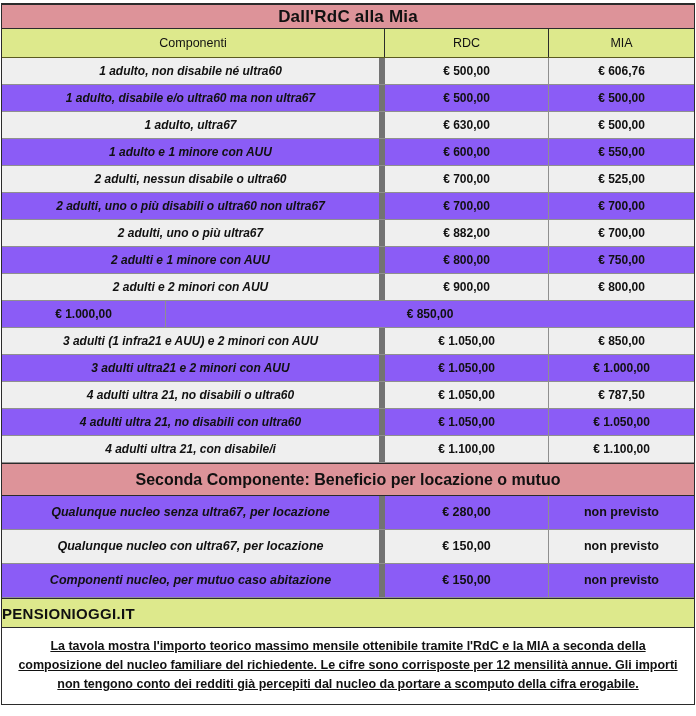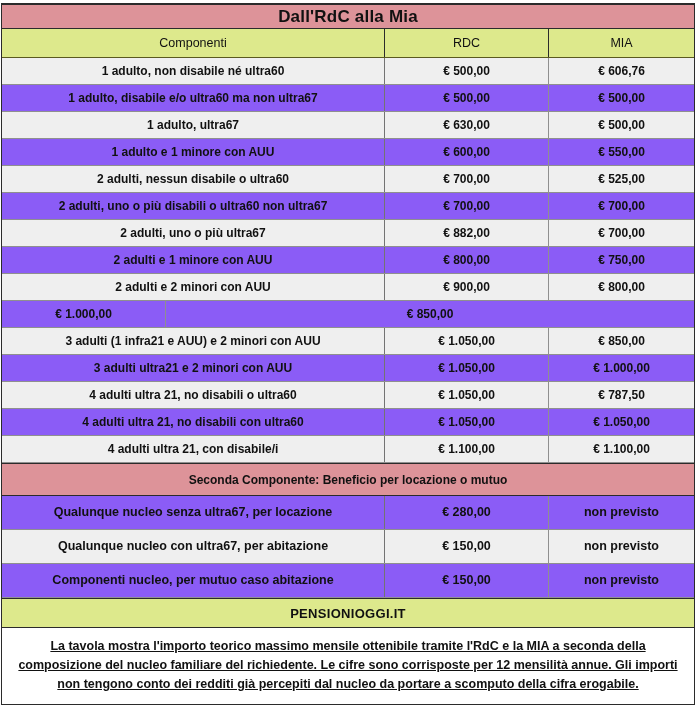--- a/index.html
+++ b/index.html
@@ -74,60 +74,60 @@
   .data-row.even { background: #8b5cf6; }
   .data-row .cell {
     font-size: 12px;
     font-weight: bold;
     color: #111111;
     text-align: center;
     line-height: 26px;
     white-space: nowrap;
     overflow: hidden;
   }
-  .data-row .c1 { border-right: 1px solid #737373; }
+  .data-row .c1 { border-right: 6px solid #737373; font-style: italic; }
   .data-row .c2 { border-right: 1px solid #8f8f8f; }
 
   .c1 { width: 383px; flex: 0 0 383px; box-sizing: border-box; }
   .c2 { width: 164px; flex: 0 0 164px; box-sizing: border-box; }
   .c3 { width: 147px; flex: 1 1 auto;  box-sizing: border-box; }
 
   
   .section-band {
     background: #dd9399;
     height: 33px;
     align-items: center;
     justify-content: center;
     border-top: 1px solid #2b2b2b;
     border-bottom: 1px solid #2b2b2b;
   }
   .section-band .cell {
     width: 100%;
     text-align: center;
-    font-size: 12px;
+    font-size: 16px;
     font-weight: bold;
     color: #111111;
   }
   
   .data-row.tall { height: 34px; }
   .data-row.tall .cell { line-height: 33px; font-size: 12.5px; }
 
   
   .brand-band {
     background: #dde98c;
     height: 30px;
     align-items: center;
     justify-content: center;
     border-top: 1px solid #2b2b2b;
     border-bottom: 1px solid #2b2b2b;
   }
   .brand-band .cell {
     width: 100%;
-    text-align: center;
-    font-size: 13px;
+    text-align: left;
+    font-size: 15px;
     font-weight: bold;
     color: #111111;
     letter-spacing: 0.3px;
   }
   
   .note-row {
     background: #ffffff;
     padding: 9px 14px 10px 14px;
     box-sizing: border-box;
   }
@@ -237,21 +237,21 @@
       <div class="cell">Seconda Componente: Beneficio per locazione o mutuo</div>
     </div>
 
     <div>
       <div class="row data-row tall even">
         <div class="cell c1">Qualunque nucleo senza ultra67, per locazione</div>
         <div class="cell c2">€ 280,00</div>
         <div class="cell c3">non previsto</div>
       </div>
       <div class="row data-row tall odd">
-        <div class="cell c1">Qualunque nucleo con ultra67, per abitazione</div>
+        <div class="cell c1">Qualunque nucleo con ultra67, per locazione</div>
         <div class="cell c2">€ 150,00</div>
         <div class="cell c3">non previsto</div>
       </div>
       <div class="row data-row tall even">
         <div class="cell c1">Componenti nucleo, per mutuo caso abitazione</div>
         <div class="cell c2">€ 150,00</div>
         <div class="cell c3">non previsto</div>
       </div>
     </div>
 

